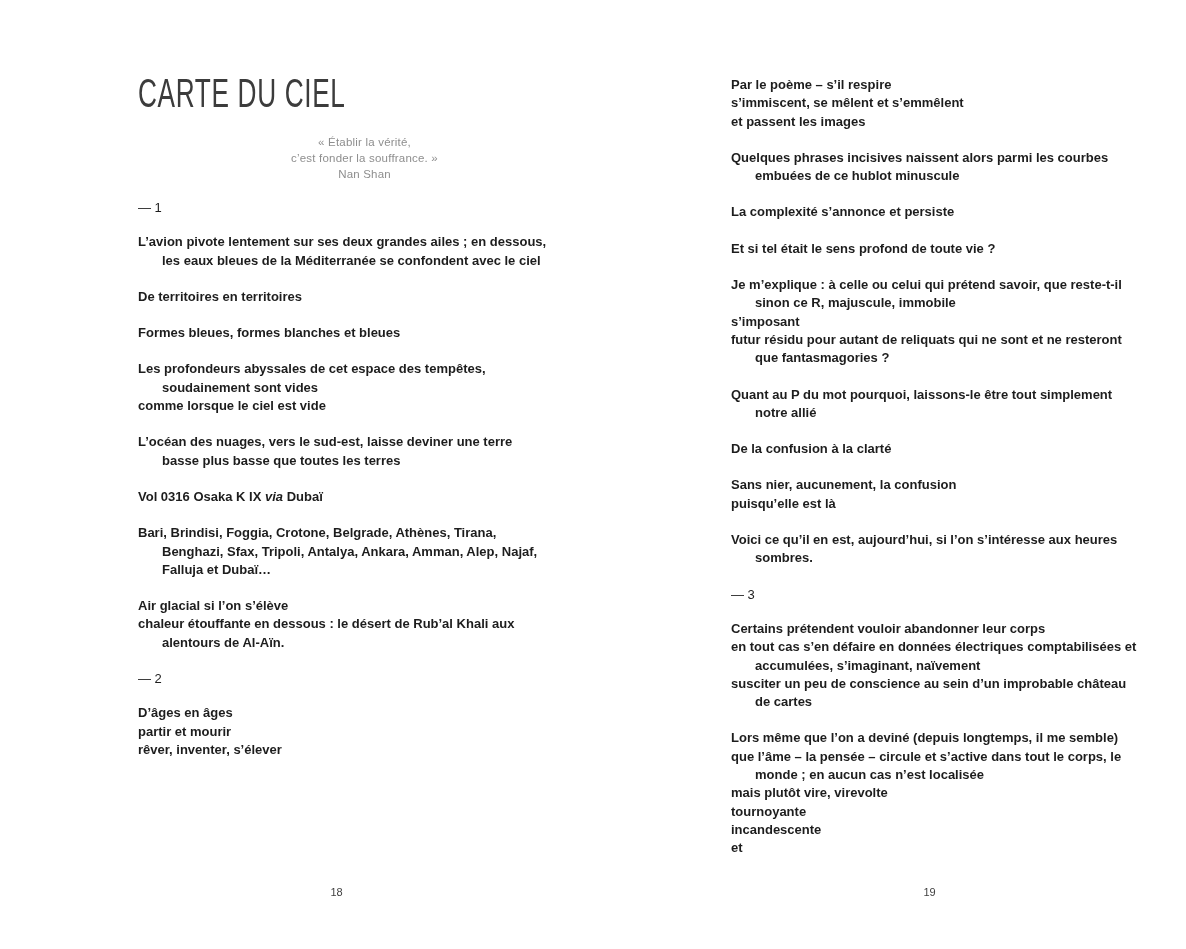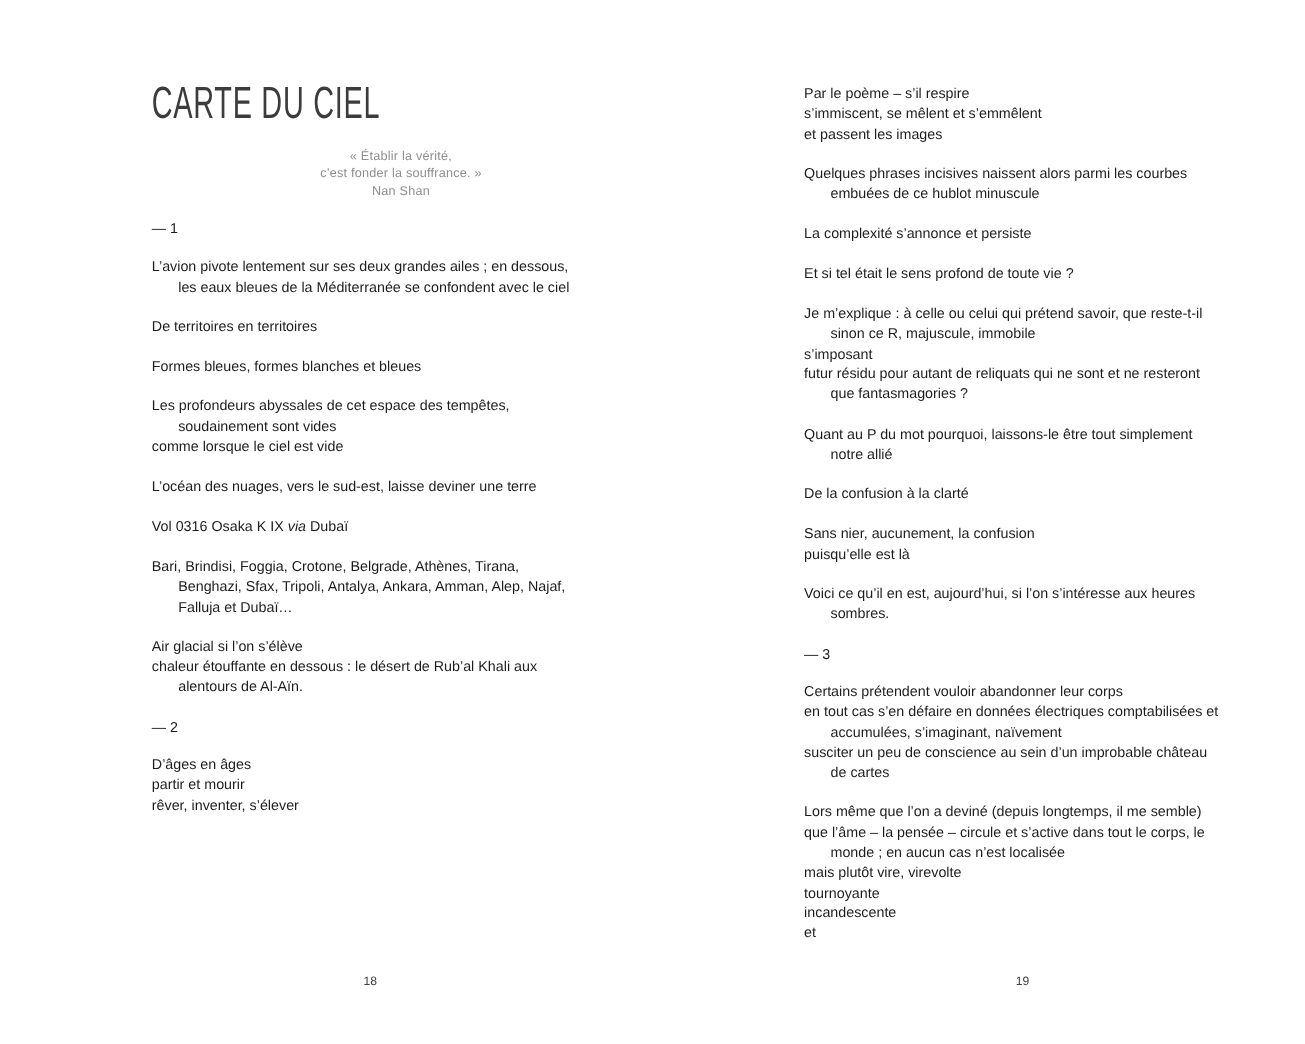--- a/index.html
+++ b/index.html
@@ -54,20 +54,21 @@
   }
   .poem-right {
     margin-top: 76px;
   }
   .marker {
     margin: 6px 0 16px 0;
     white-space: nowrap;
   }
   .stanza {
     margin: 12px 0 18px 0;
+    font-weight: bold;
   }
   .line {
     white-space: nowrap;
   }
   .line.indent {
     padding-left: 24px;
   }
   .it {
     font-style: italic;
   }
@@ -105,20 +106,21 @@
         <div class="stanza">
           <div class="line">Formes bleues, formes blanches et bleues</div>
         </div>
         <div class="stanza">
           <div class="line">Les profondeurs abyssales de cet espace des tempêtes,</div>
           <div class="line indent">soudainement sont vides</div>
           <div class="line">comme lorsque le ciel est vide</div>
         </div>
         <div class="stanza">
           <div class="line">L’océan des nuages, vers le sud-est, laisse deviner une terre</div>
+          <div class="line indent">basse plus basse que toutes les terres</div>
         </div>
         <div class="stanza">
           <div class="line"><span>Vol 0316 Osaka K IX </span><span class="it">via</span><span> Dubaï</span></div>
         </div>
         <div class="stanza">
           <div class="line">Bari, Brindisi, Foggia, Crotone, Belgrade, Athènes, Tirana,</div>
           <div class="line indent">Benghazi, Sfax, Tripoli, Antalya, Ankara, Amman, Alep, Najaf,</div>
           <div class="line indent">Falluja et Dubaï…</div>
         </div>
         <div class="stanza">

